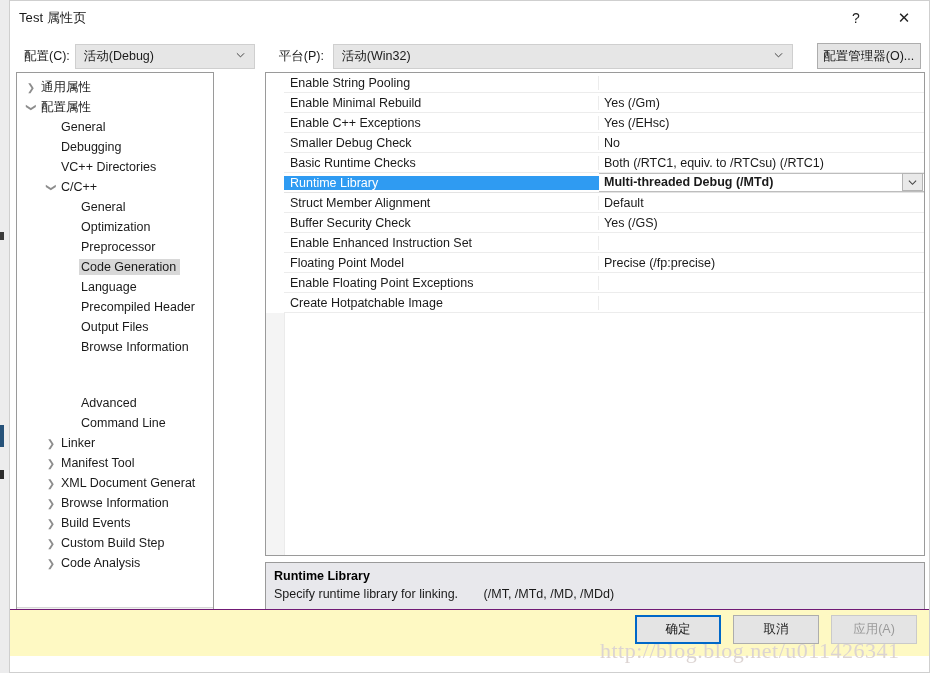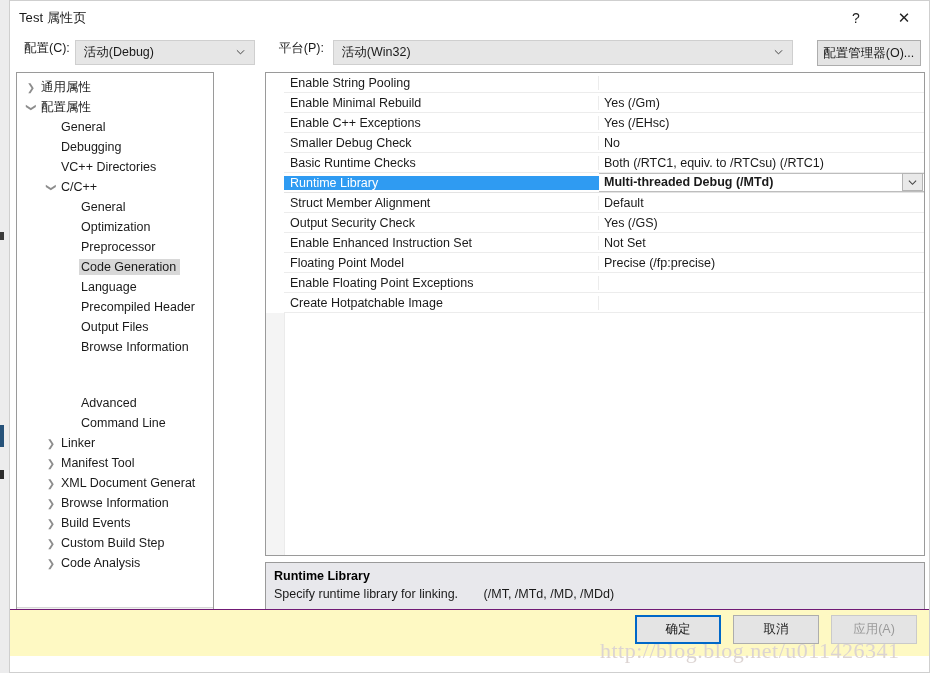--- a/index.html
+++ b/index.html
@@ -53,21 +53,21 @@
   .title-btn {
     width: 46px; height: 34px;
     display: flex; align-items: center; justify-content: center;
     font-size: 14px; color: #222;
     cursor: default;
   }
   .title-btn.close { width: 50px; font-size: 15px; }
 
   
   .config-row {
-    display: flex; align-items: flex-start;
+    display: flex; align-items: center;
     height: 32px;
     margin: 5px 0 0 0;
     padding: 0 8px 0 14px;
     box-sizing: border-box;
   }
   .lbl { font-size: 12.5px; color: #1a1a1a; white-space: nowrap; }
   .combo {
     position: relative;
     height: 25px;
     background: #e6e6e6;
@@ -456,26 +456,25 @@
                 <svg viewBox="0 0 10 10" width="9" height="9">
                   <path d="M1 3 L5 7 L9 3" fill="none" stroke="#444" stroke-width="1.2"></path>
                 </svg>
               </div>
             </div>
             <div class="prow">
               <div class="pname">Struct Member Alignment</div>
               <div class="pval">Default</div>
             </div>
             <div class="prow">
-              <div class="pname">Output Security Check</div>
+              <div class="pname">Buffer Security Check</div>
               <div class="pval">Yes (/GS)</div>
             </div>
             <div class="prow">
               <div class="pname">Enable Enhanced Instruction Set</div>
-              <div class="pval">Not Set</div>
             </div>
             <div class="prow">
               <div class="pname">Floating Point Model</div>
               <div class="pval">Precise (/fp:precise)</div>
             </div>
             <div class="prow">
               <div class="pname">Enable Floating Point Exceptions</div>
               <div class="pval"></div>
             </div>
             <div class="prow">

